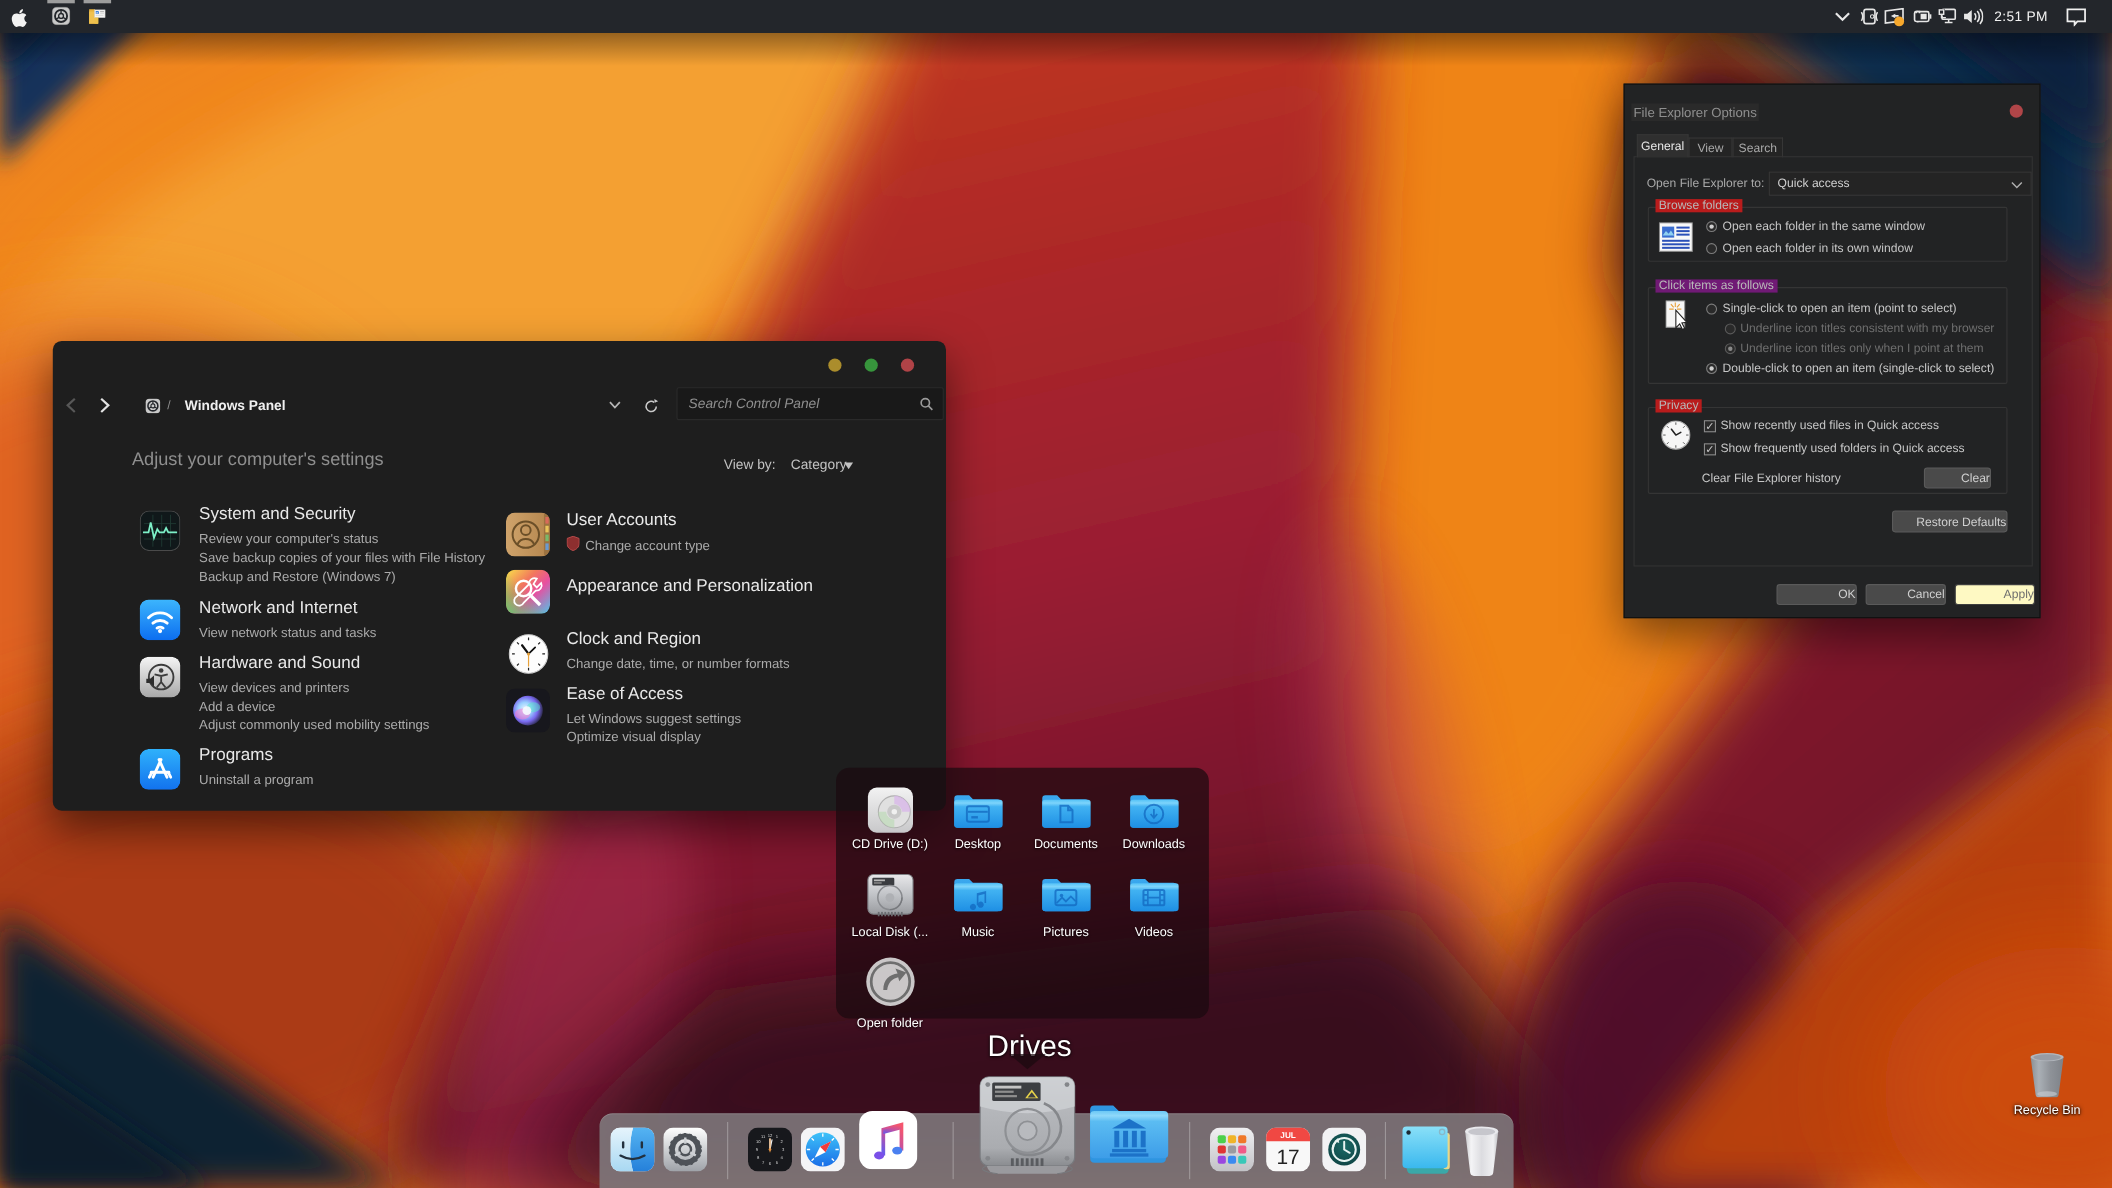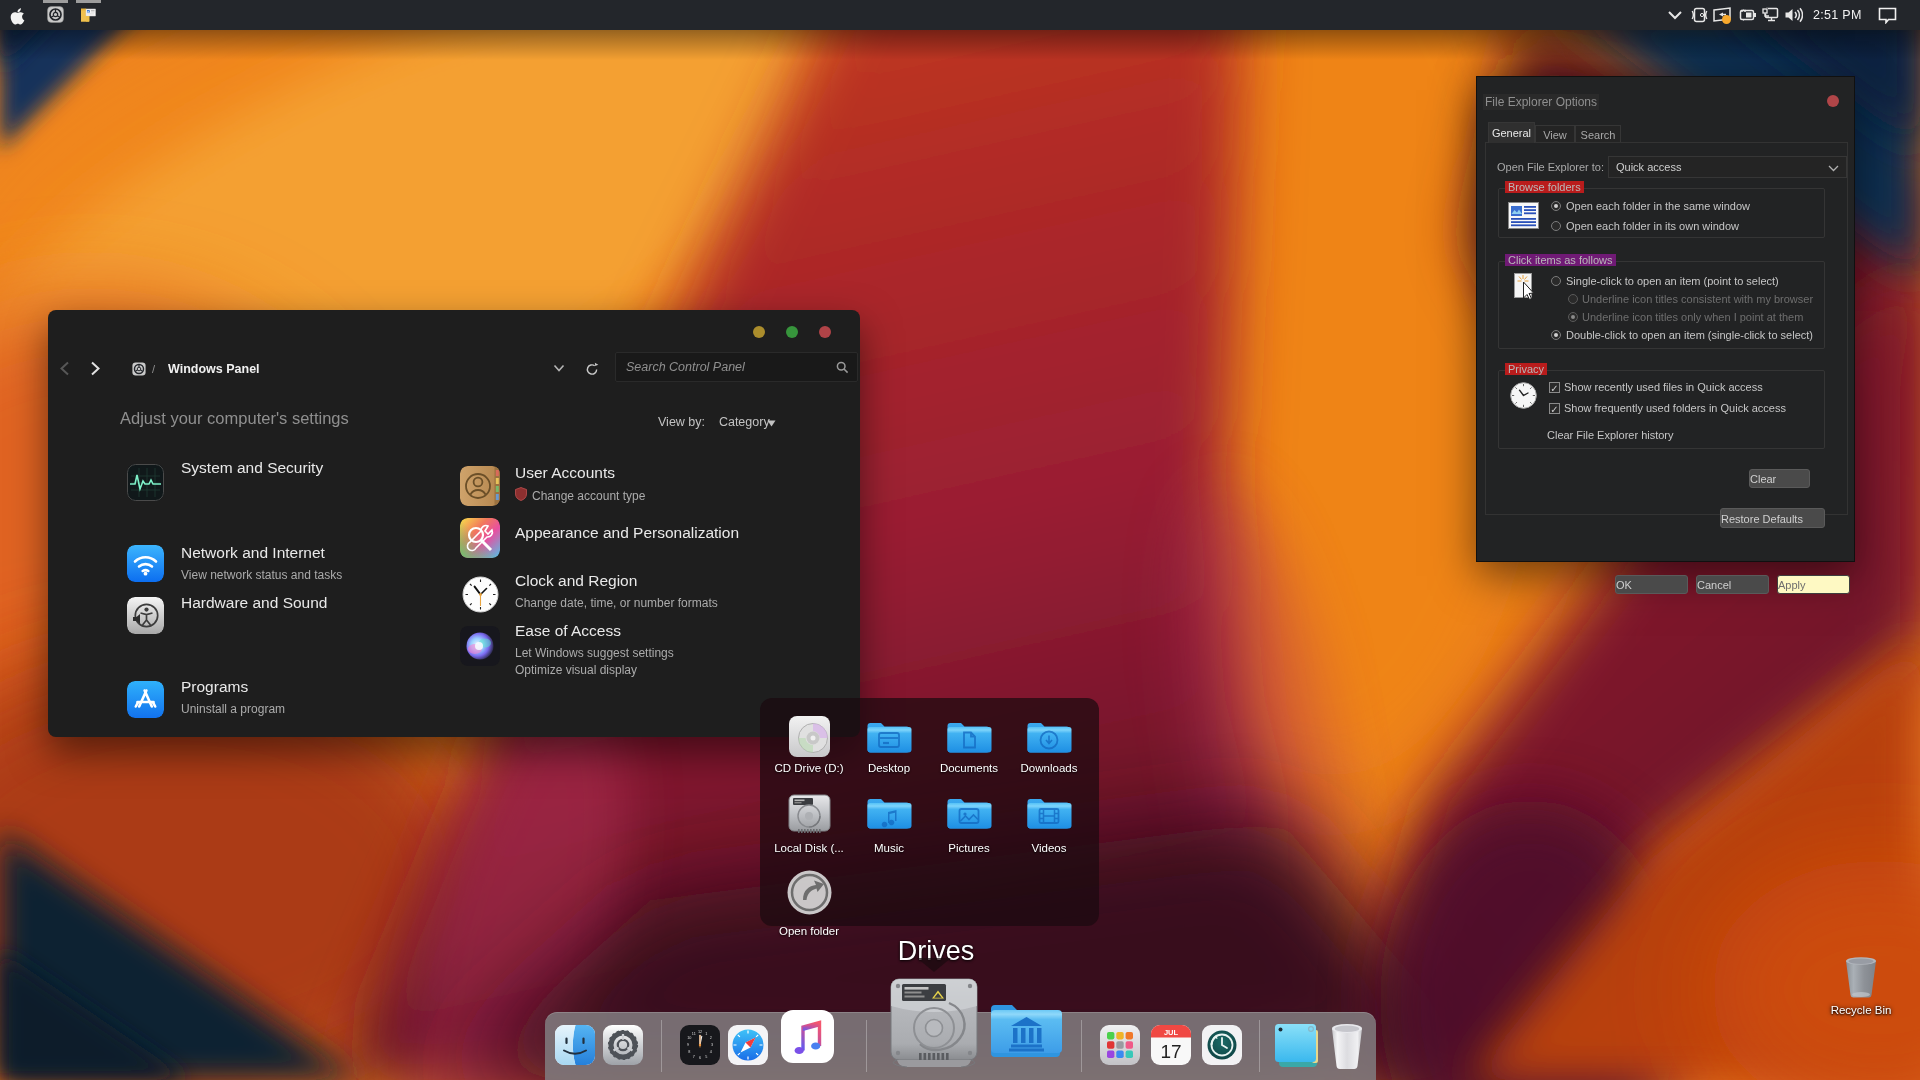--- a/index.html
+++ b/index.html
@@ -28,21 +28,21 @@
     color:#b4b4b4; font-size:11px; }
   .tab { position:absolute; top:46px; height:20px; font-size:11px; color:#a8a8a8;
     border:1px solid #363636; border-bottom:none; background:#242424; text-align:center; }
   .grp { position:absolute; border:1px solid #353535; border-radius:2px; }
   .radio { position:absolute; width:10px; height:10px; border-radius:50%; border:1px solid #7c7c7c; background:#2a2a2a; }
   .radio.sel::after { content:""; position:absolute; left:2px; top:2px; width:4px; height:4px; border-radius:50%; background:#cfcfcf; }
   .radio.dim { border-color:#5a5a5a; }
   .radio.dim.sel::after { background:#8a8a8a; }
   .chk { position:absolute; width:11px; height:11px; border:1px solid #8a8a8a; background:#2a2a2a; color:#c9c9c9; font-size:10px; line-height:11px; text-align:center; }
   .btn { position:absolute; background:#4a4a4a; border:1px solid #5a5a5a; border-radius:3px;
-    color:#cfcfcf; font-size:11px; text-align:left;margin-top:44px; }
+    color:#cfcfcf; font-size:11px; text-align:right; }
   
   #stack { position:absolute; left:760px; top:698px; width:339px; height:228px;
     background:rgba(26,10,15,0.72); border-radius:12px; z-index:40; }
   .sitem { position:absolute; width:76px; text-align:center; color:#fff; font-size:11.5px; will-change:transform;
     text-shadow:0 1px 2px rgba(0,0,0,0.9); }
   
   #dock { position:absolute; left:545px; top:1012px; width:831px; height:68px;
     background:rgba(127,122,125,0.88); border-radius:12px 12px 0 0; z-index:50;
     box-shadow:inset 0 1px 0 rgba(255,255,255,0.16); }
   .dsep { position:absolute; top:1020px; width:1px; height:52px; background:rgba(230,230,230,0.35); z-index:55; }
@@ -247,20 +247,21 @@
       <path d="M0.5 0.5 h8 l-4 6 z" fill="#c2c2c2"></path>
     </svg>
 
   <svg class="icon37" style="left:79px;top:154px" viewBox="0 0 37 37">
     <rect width="37" height="37" rx="8" fill="#10181a"></rect>
     <rect x="0.5" y="0.5" width="36" height="36" rx="8" fill="none" stroke="#4a4a4a"></rect>
     <path d="M4 12 h29 M4 19 h29 M4 26 h29 M12 4 v29 M20 4 v29 M28 4 v29" stroke="#1f3a33" stroke-width="0.8"></path>
     <path d="M3 20 h5 l2-9 3 14 3-8 2 3 h4 l2-4 2 4 h8" stroke="#7df0c8" stroke-width="1.6" fill="none"></path>
   </svg>
   <div class="abs cptitle" style="left:133px;top:149px">System and Security</div>
+  <div class="abs cpsub" style="left:133px;top:172px">Review your computer's status<br>Save backup copies of your files with File History<br>Backup and Restore (Windows 7)</div>
 
   <svg class="icon37" style="left:79px;top:235px" viewBox="0 0 37 37">
     <defs>
         <linearGradient id="wifg" x1="0" y1="0" x2="0" y2="1">
           <stop offset="0" stop-color="#3cb5fd"></stop>
           <stop offset="1" stop-color="#0c6ef0"></stop>
         </linearGradient>
       </defs>
     <rect width="37" height="37" rx="8" fill="url(#wifg)"></rect>
     <g stroke="#fff" fill="none" stroke-linecap="round">
@@ -280,20 +281,21 @@
           <stop offset="1" stop-color="#a8a8a8"></stop>
         </linearGradient>
       </defs>
     <rect width="37" height="37" rx="8" fill="url(#hwg)"></rect>
     <circle cx="19.5" cy="18.5" r="11.2" fill="none" stroke="#3c3c3c" stroke-width="1.7"></circle>
     <circle cx="19.5" cy="12.6" r="2.1" fill="#3c3c3c"></circle>
     <path d="M13.5 16 l6 1.5 6-1.5 M19.5 17 v6 M19.5 23 l-4 5 M19.5 23 l4 5" stroke="#3c3c3c" stroke-width="1.7" fill="none"></path>
     <path d="M6 20 h3.5 l3.5-3 v10 l-3.5-3 H6 z" fill="#2d2d2d"></path>
   </svg>
   <div class="abs cptitle" style="left:133px;top:284px">Hardware and Sound</div>
+  <div class="abs cpsub" style="left:133px;top:307px">View devices and printers<br>Add a device<br>Adjust commonly used mobility settings</div>
 
   <svg class="icon37" style="left:79px;top:371px" viewBox="0 0 37 37">
     <defs>
         <linearGradient id="asg" x1="0" y1="0" x2="0" y2="1">
           <stop offset="0" stop-color="#2fb1fb"></stop>
           <stop offset="1" stop-color="#1272ee"></stop>
         </linearGradient>
       </defs>
     <rect width="37" height="37" rx="8" fill="url(#asg)"></rect>
     <g stroke="#fff" stroke-width="2.6" stroke-linecap="round" fill="none">

